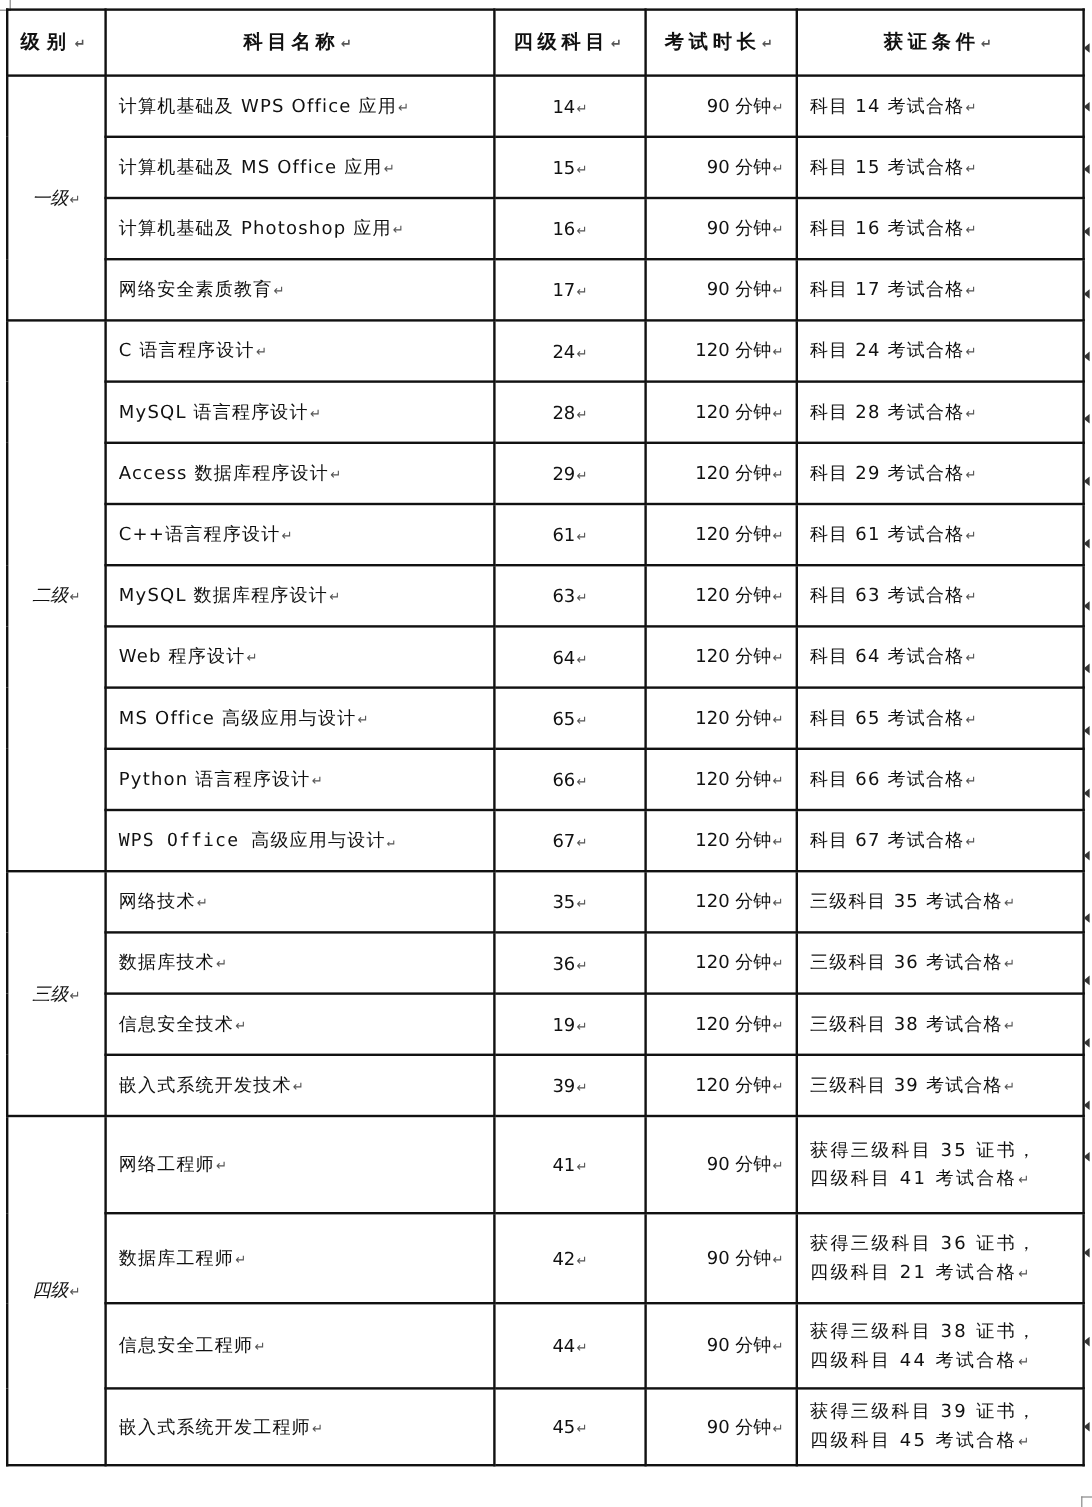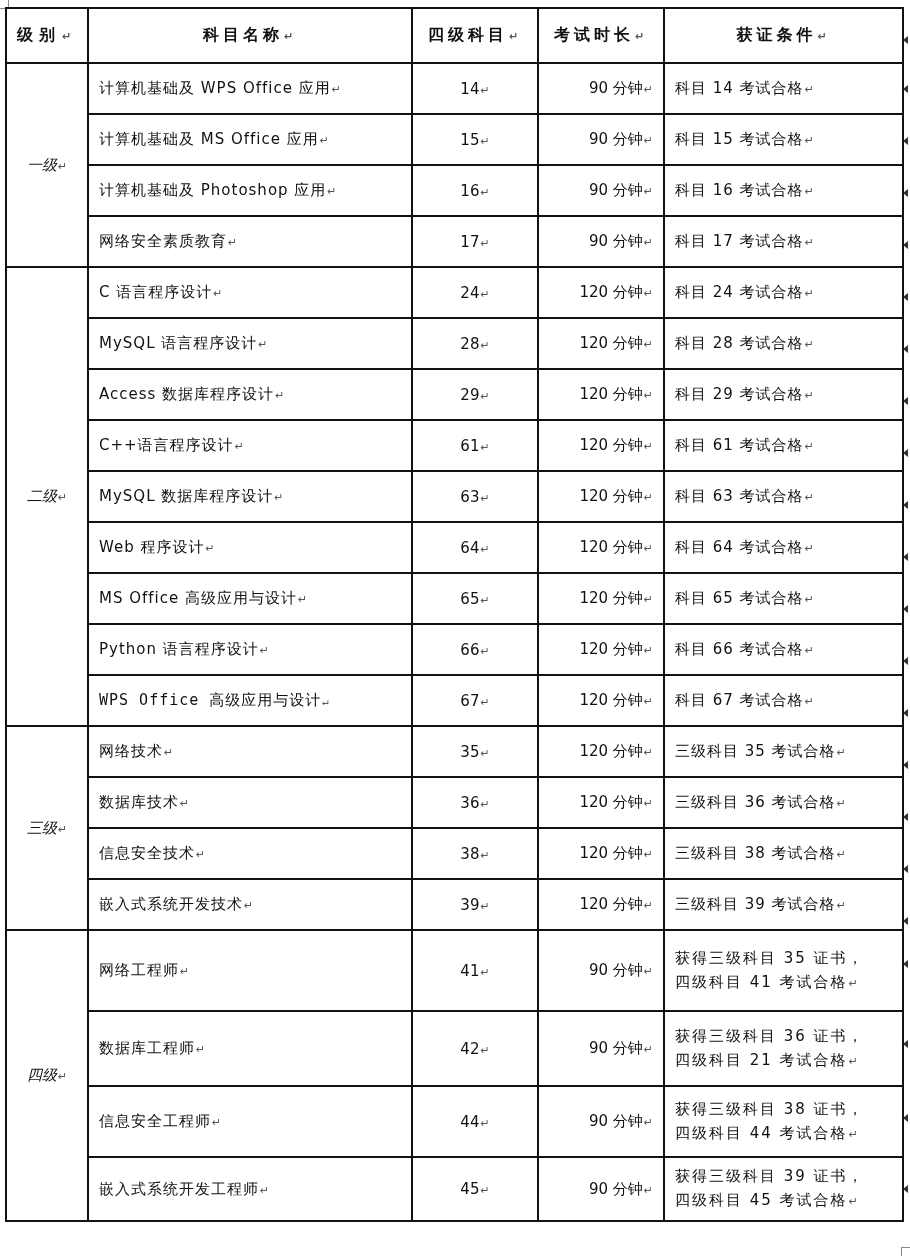--- a/index.html
+++ b/index.html
@@ -150,21 +150,21 @@
       <td class="cond"><span>三级科目 35 考试合格</span><span class="mark">↵</span></td>
     </tr>
     <tr class="r52">
       <td class="name"><span>数据库技术</span><span class="mark">↵</span></td>
       <td class="code"><span>36</span><span class="mark">↵</span></td>
       <td class="duration"><span>120 分钟</span><span class="mark">↵</span></td>
       <td class="cond"><span>三级科目 36 考试合格</span><span class="mark">↵</span></td>
     </tr>
     <tr class="r52">
       <td class="name"><span>信息安全技术</span><span class="mark">↵</span></td>
-      <td class="code"><span>38</span><span class="mark">↵</span></td>
+      <td class="code"><span>19</span><span class="mark">↵</span></td>
       <td class="duration"><span>120 分钟</span><span class="mark">↵</span></td>
       <td class="cond"><span>三级科目 38 考试合格</span><span class="mark">↵</span></td>
     </tr>
     <tr class="r52">
       <td class="name"><span>嵌入式系统开发技术</span><span class="mark">↵</span></td>
       <td class="code"><span>39</span><span class="mark">↵</span></td>
       <td class="duration"><span>120 分钟</span><span class="mark">↵</span></td>
       <td class="cond"><span>三级科目 39 考试合格</span><span class="mark">↵</span></td>
     </tr>
 

